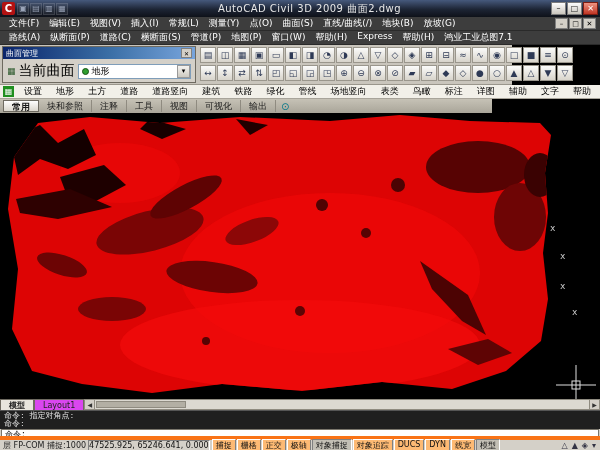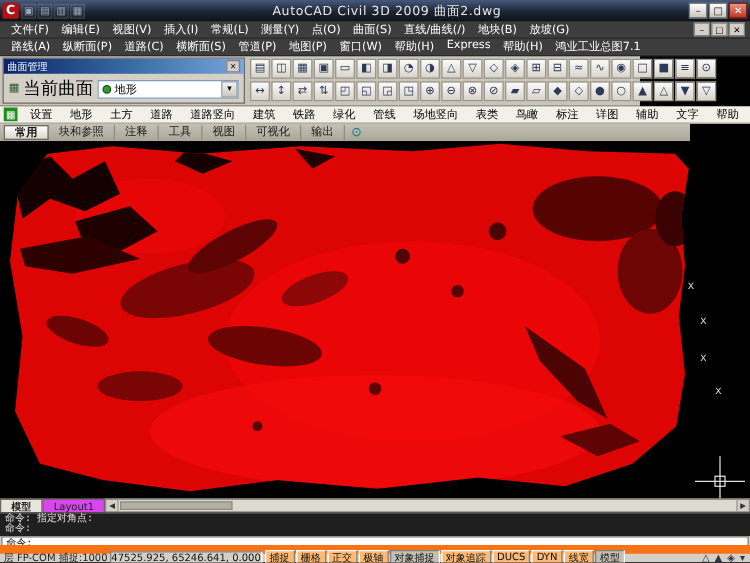--- a/index.html
+++ b/index.html
@@ -43,21 +43,21 @@
 .tbrow2{top:20px}
 .tbicon{width:16px;height:16px;background:linear-gradient(#fbfbfa,#d8d4cb);border:1px solid #9a968c;font-size:9px;display:flex;align-items:center;justify-content:center;color:#2e3a56}
 
 
 .hongye{position:absolute;left:0;top:85px;width:600px;height:14px;background:#f2f0e9;border-bottom:1px solid #a8a49a;display:flex;align-items:center;padding:0 3px;gap:4px}
 .hy-icon{width:11px;height:11px;background:#1f8f1f;color:#fff;font-size:8px;display:flex;align-items:center;justify-content:center;flex:0 0 auto}
 .hy-items{display:flex;flex:1;justify-content:space-between;padding:0 6px;min-width:0}
 .hy-item{font-size:9px;white-space:nowrap}
 
 
-.ribbontabs{position:absolute;left:0;top:99px;width:552px;height:14px;background:linear-gradient(#c6c2b6,#a9a599);display:flex;align-items:center;padding:0 3px}
+.ribbontabs{position:absolute;left:0;top:99px;width:492px;height:14px;background:linear-gradient(#c6c2b6,#a9a599);display:flex;align-items:center;padding:0 3px}
 .rtabs{display:flex;align-items:center}
 .rtab{font-size:9px;padding:0 8px;height:12px;line-height:12px;border-right:1px solid #8f8b80;white-space:nowrap;color:#1a1a1a}
 .rtab:first-child{background:linear-gradient(#fefefe,#dad6cc);border:1px solid #6f6b61;font-weight:bold}
 .rt-extra{margin-left:5px;color:#0a7a8a;font-size:10px}
 
 
 .viewport{position:absolute;left:0;top:113px;width:600px;height:286px;background:#000;overflow:hidden}
 .viewport svg{display:block}
 .mk{fill:#cfcfcf;font-size:9px;font-family:"DejaVu Sans Mono","Liberation Mono",monospace}
 
@@ -72,21 +72,21 @@
 .scr-thumb{position:absolute;left:1px;top:1px;bottom:1px;width:90px;background:#b3afa4;border:1px solid #8f8b80}
 
 
 .cmdarea{position:absolute;left:0;top:410px;width:600px;height:26px;background:#1f1f1f;border-top:1px solid #555;display:flex;flex-direction:column}
 .cmdhistory{flex:1;padding:1px 4px}
 .cmdline{font-size:8px;color:#e4e4e4;line-height:8px;font-family:Liberation Mono, monospace;white-space:nowrap}
 .cmdinputrow{height:12px;display:flex;background:#d4d0c8;padding:0 1px}
 .cmdinput{flex:1;height:11px;border:1px solid #7a766c;background:#fff;font-size:8px;font-family:"DejaVu Sans Mono","Liberation Mono",monospace;padding:0 3px;color:#000}
 
 
-.statusbar{position:absolute;left:0;top:436px;width:600px;height:14px;background:#d4d0c8;border-top:7px solid #f97316;display:flex;align-items:center;gap:2px;padding:0 3px;font-size:8px}
+.statusbar{position:absolute;left:0;top:436px;width:600px;height:14px;background:#d4d0c8;border-top:4px solid #f97316;display:flex;align-items:center;gap:2px;padding:0 3px;font-size:8px}
 .st-left{color:#222;white-space:nowrap}
 .st-coords{border:1px solid;border-color:#808080 #fff #fff #808080;padding:0 0;background:#d4d0c8;color:#111;white-space:nowrap}
 .st-toggles{display:flex;gap:1px}
 .st-btn{border:1px solid;border-color:#fff #808080 #808080 #fff;padding:0 3px;background:#fdba74;white-space:nowrap;color:#111}
 .st-toggles .st-btn:nth-child(5),.st-toggles .st-btn:nth-child(10){border-color:#808080 #fff #fff #808080;background:#c3bfb5}
 .st-right{margin-left:auto;display:flex;gap:2px;align-items:center}
 .st-ricon{font-size:8px;color:#334;padding:0 1px}
 </style>
 </head>
 <body>

